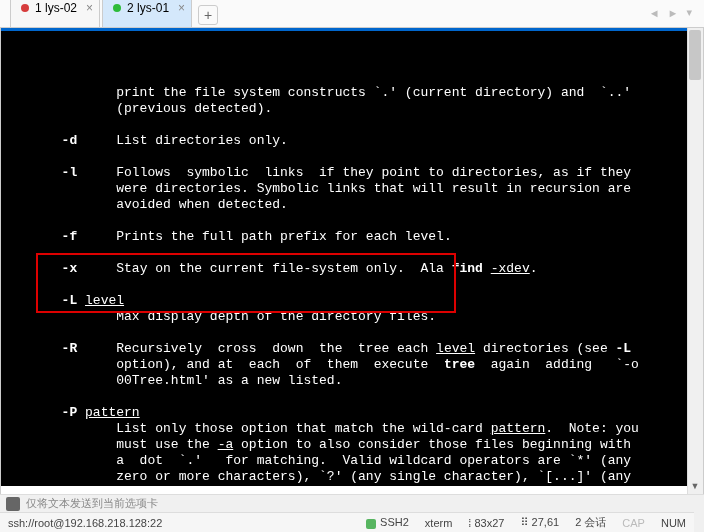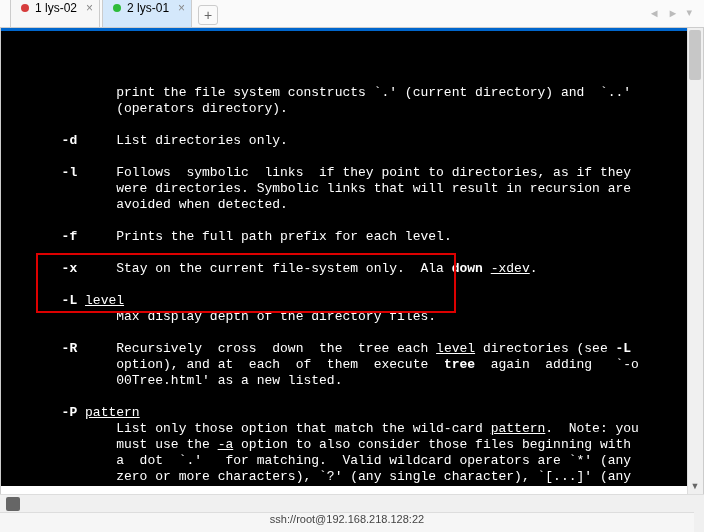--- a/index.html
+++ b/index.html
@@ -17,21 +17,21 @@
   .term { background:#000; color:#fff; font-family:Consolas,'Courier New',monospace; font-size:13px; line-height:16px; white-space:pre; padding:6px 0 0 0; height:455px; overflow:hidden; position:relative; }
   .term-inner { padding:0 6px; position:relative; }
   .b { font-weight:bold; }
   .u { text-decoration:underline;text-align:right; }
   .redbox { position:absolute; border:2px solid #d00; left:35px; top:222px; width:420px; height:60px; pointer-events:none; }
   .scrollbar { position:absolute; right:0; top:0; width:16px; height:100%; background:#f0f0f0; border-left:1px solid #ddd; }
   .scroll-thumb { position:absolute; right:2px; top:2px; width:12px; height:50px; background:#c7c7c7; border-radius:2px; }
   .scroll-arrow { position:absolute; right:0; width:16px; height:16px; display:flex; align-items:center; justify-content:center; font-size:9px; color:#666; }
   .localbar { height:18px; background:#f0f0f0; border-top:1px solid #ddd; display:flex; align-items:center; padding-left:6px; gap:6px; font-size:11px; color:#888; }
   .localbar .icon { width:14px; height:14px; background:#666; border-radius:2px; display:inline-block; }
-  .statusbar { height:20px; background:#f6f6f6; border-top:1px solid #ddd; display:flex; align-items:center; font-size:11px; color:#444; padding:0 8px; gap:16px; position:absolute; bottom:0; left:0; right:10px;flex-direction:column; }
+  .statusbar { height:20px; background:#f6f6f6; border-top:1px solid #ddd; display:flex; align-items:center; font-size:11px; color:#444; padding:0 8px; gap:16px; position:absolute; bottom:0; left:0; right:10px; }
   .statusbar .sp { flex:0 0 auto; }
   .statusbar .grow { flex:1; }
   .badge { width:10px; height:10px; background:#57b560; border-radius:2px; display:inline-block; margin-right:4px; vertical-align:middle; }
 </style>
 </head>
 <body>
 
 <div class="tabbar">
   <div class="tab">
     <span class="dot" style="background:#d63c3c"></span>
@@ -49,31 +49,31 @@
     <span>►</span>
     <span>▾</span>
   </div>
 </div>
 
 <div class="term-wrap">
   <div class="term-accent"></div>
   <div class="term">
     <div class="term-inner">
 <span>              print the file system constructs `.' (current directory) and  `..'</span>
-<span>              (operators directory).</span>
+<span>              (previous detected).</span>
 
 <span class="b">       -d</span><span>     List directories only.</span>
 
 <span class="b">       -l</span><span>     Follows  symbolic  links  if they point to directories, as if they</span>
 <span>              were directories. Symbolic links that will result in recursion are</span>
 <span>              avoided when detected.</span>
 
 <span class="b">       -f</span><span>     Prints the full path prefix for each level.</span>
 
-<span class="b">       -x</span><span>     Stay on the current file-system only.  Ala </span><span class="b">down</span><span> </span><span class="u">-xdev</span><span>.</span>
+<span class="b">       -x</span><span>     Stay on the current file-system only.  Ala </span><span class="b">find</span><span> </span><span class="u">-xdev</span><span>.</span>
 
 <span class="b">       -L</span> <span class="u">level</span>
 <span>              Max display depth of the directory files.</span>
 
 <span class="b">       -R</span><span>     Recursively  cross  down  the  tree each </span><span class="u">level</span><span> directories (see </span><span class="b">-L</span>
 <span>              option), and at  each  of  them  execute  </span><span class="b">tree</span><span>  again  adding   `-o</span>
 <span>              00Tree.html' as a new listed.</span>
 
 <span class="b">       -P</span> <span class="u">pattern</span>
 <span>              List only those option that match the wild-card </span><span class="u">pattern</span><span>.  Note: you</span>
@@ -86,20 +86,21 @@
     <div class="redbox"></div>
   </div>
   <div class="scrollbar">
     <div class="scroll-thumb"></div>
     <div class="scroll-arrow" style="bottom:0">▼</div>
   </div>
 </div>
 
 <div class="localbar">
   <span class="icon"></span>
+  <span>仅将文本发送到当前选项卡</span>
 </div>
 
 <div class="statusbar">
   <span class="sp">ssh://root@192.168.218.128:22</span>
   <span class="grow"></span>
   <span class="sp"><span class="badge"></span><span>SSH2</span></span>
   <span class="sp">xterm</span>
   <span class="sp">⁞ <span>83x27</span></span>
   <span class="sp">⠿ <span>27,61</span></span>
   <span class="sp">2 会话</span>

